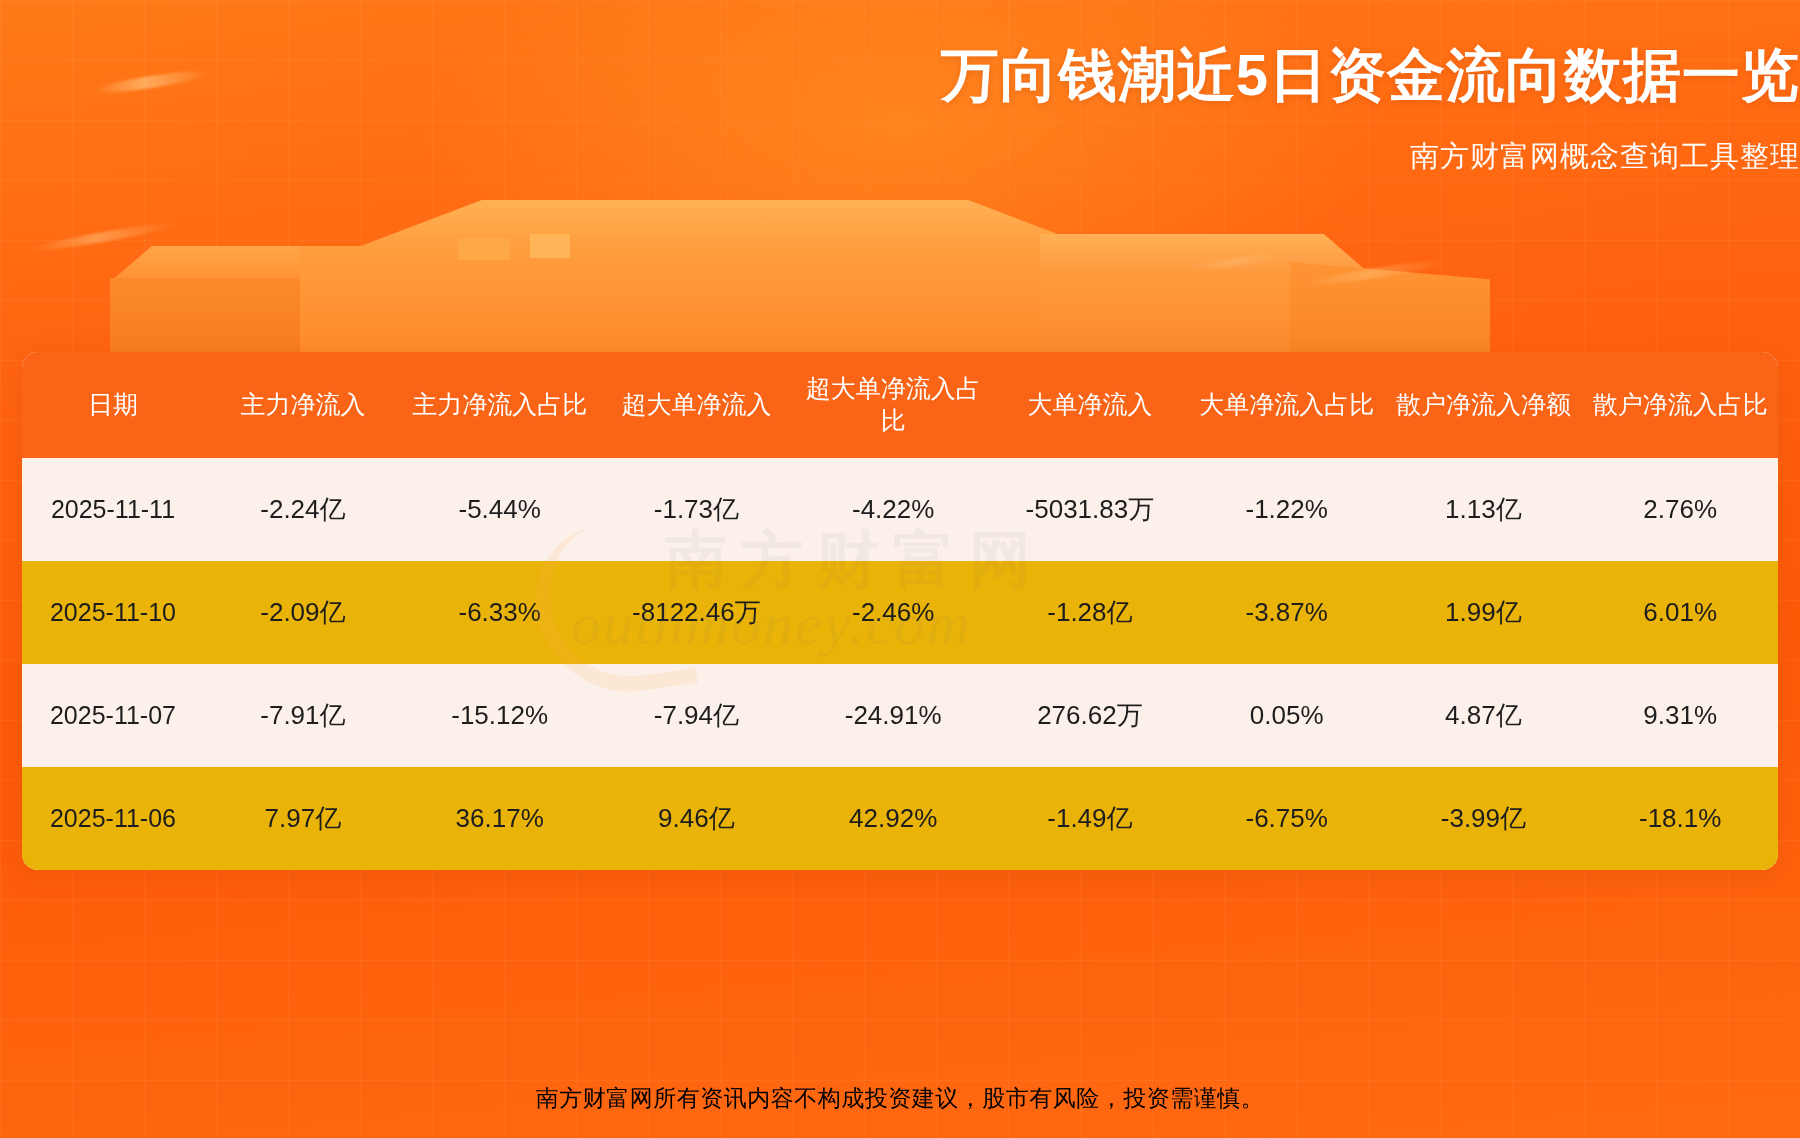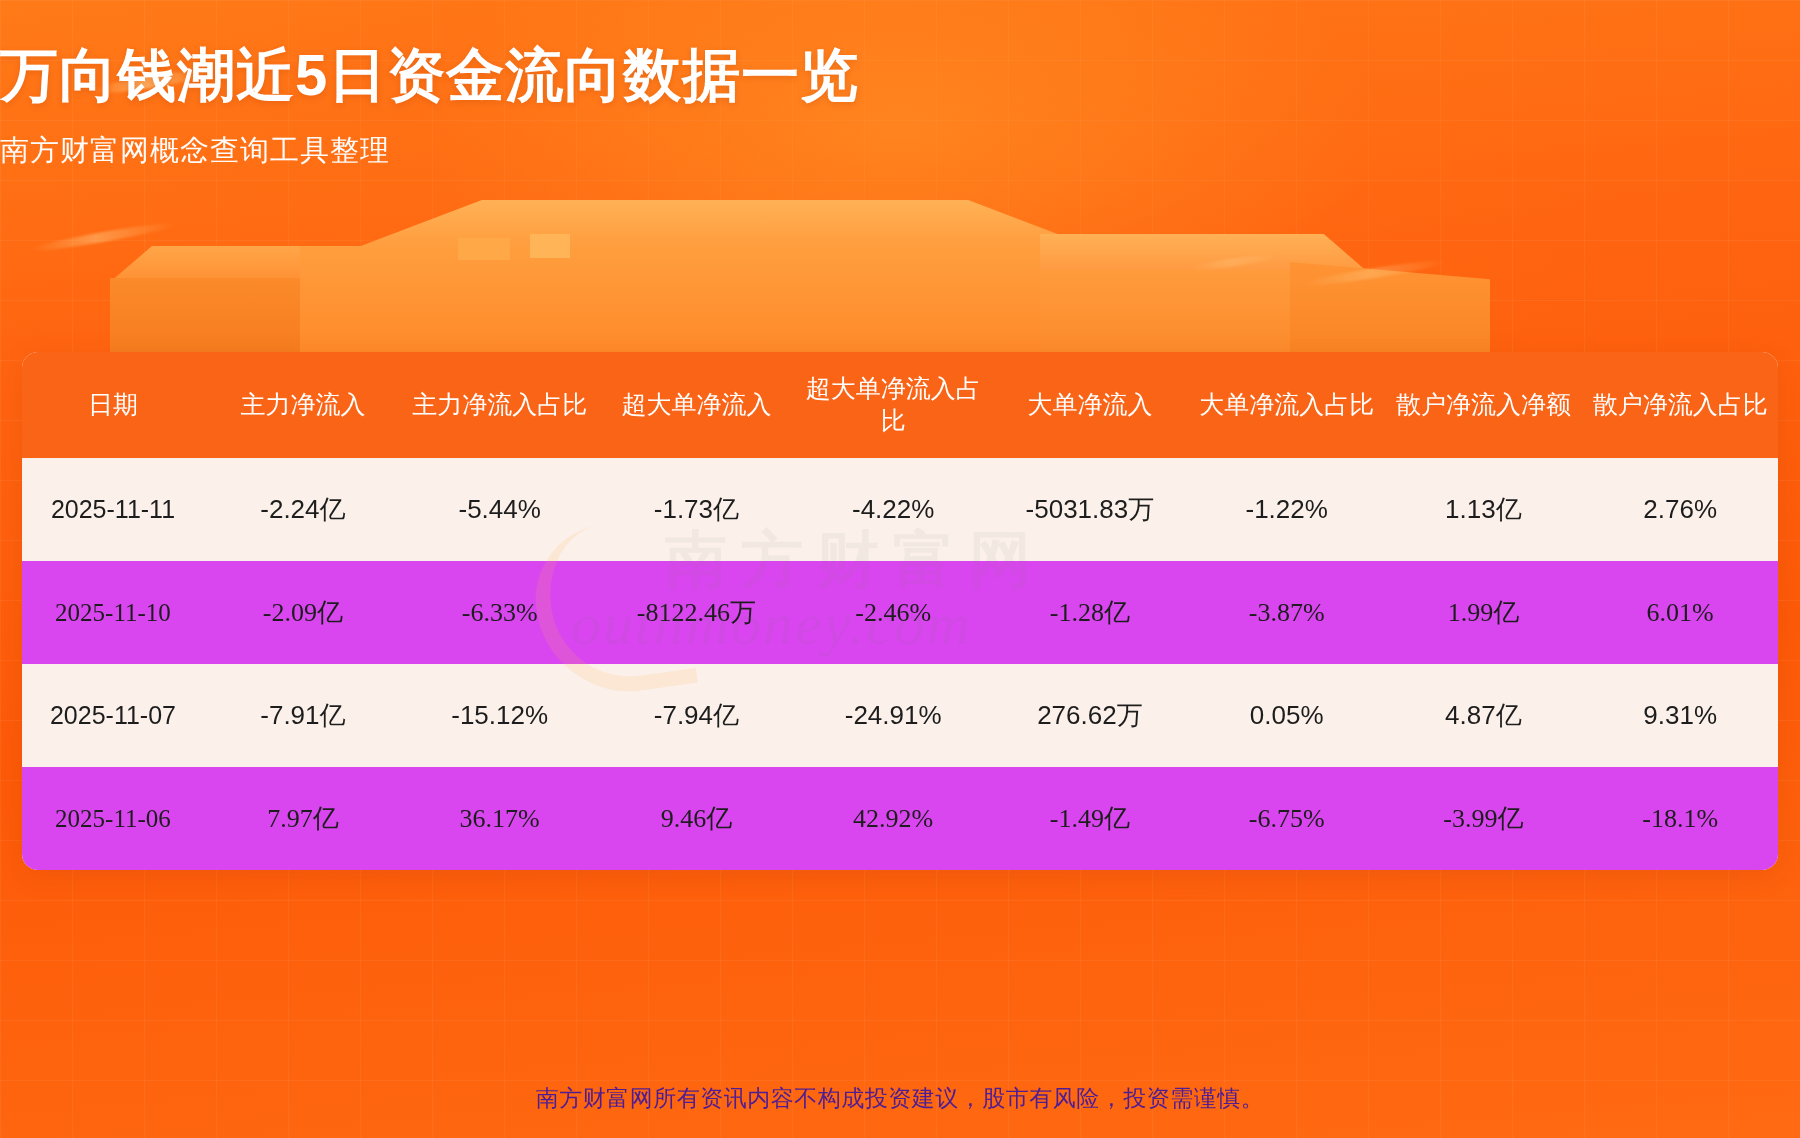--- a/index.html
+++ b/index.html
@@ -127,34 +127,34 @@
   .streak-1 { left: 92px;  top: 76px;  width: 118px; height: 12px; transform: rotate(-9deg); }
   .streak-2 { left: 28px;  top: 232px; width: 150px; height: 10px; transform: rotate(-10deg); opacity: .75; }
   .streak-3 { left: 1300px;top: 268px; width: 150px; height: 10px; transform: rotate(-9deg); opacity: .6; }
   .streak-4 { left: 1188px;top: 258px; width: 96px;  height: 8px;  transform: rotate(-8deg); opacity: .5; }
 
   
   .header {
     position: absolute;
     left: 0; right: 0;
     top: 0;
-    text-align: left;
+    text-align: right;
     z-index: 5;
   }
   .page-title {
     margin-top: 44px;
     font-size: 58px;
     line-height: 1.08;
     font-weight: 700;
     color: #ffffff;
     letter-spacing: 1px;
     text-shadow: 0 2px 6px rgba(160,50,0,0.22);
   }
   .page-subtitle {
-    margin-top: 24px;
+    margin-top: 30px;
     font-size: 29px;
     font-weight: 400;
     color: #ffffff;
     letter-spacing: 1px;
     opacity: .98;
   }
 
   
   .card {
     position: absolute;
@@ -192,21 +192,21 @@
     color: #1d1d1d;
     text-align: center;
     padding: 0 4px;
     height: 103px;
     vertical-align: middle;
     position: relative;
     z-index: 2;
     background: transparent;
   }
   table.flow tbody tr.odd  { background: #fbf1ea; }
-  table.flow tbody tr.even { background: #d946ef; font-family: Liberation Serif, serif; }
+  table.flow tbody tr.even { background: #eab308; }
   table.flow tbody td.cell-date { font-size: 25px; }
 
   
   .watermark {
     position: absolute;
     left: 515px;
     top: 142px;
     width: 620px;
     height: 180px;
     z-index: 3;
@@ -248,21 +248,21 @@
     transform: rotate(-8deg);
   }
 
   
   .footer-note {
     position: absolute;
     left: 0; right: 0;
     bottom: 24px;
     text-align: center;
     font-size: 23px;
-    color: #4c1d95;
+    color: #000000;
     letter-spacing: .5px;
     z-index: 5;
   }
 </style>
 </head>
 <body>
 
 <div class="bg-root">
   <div class="bg-grid"></div>
   <div class="bg-glow"></div>

